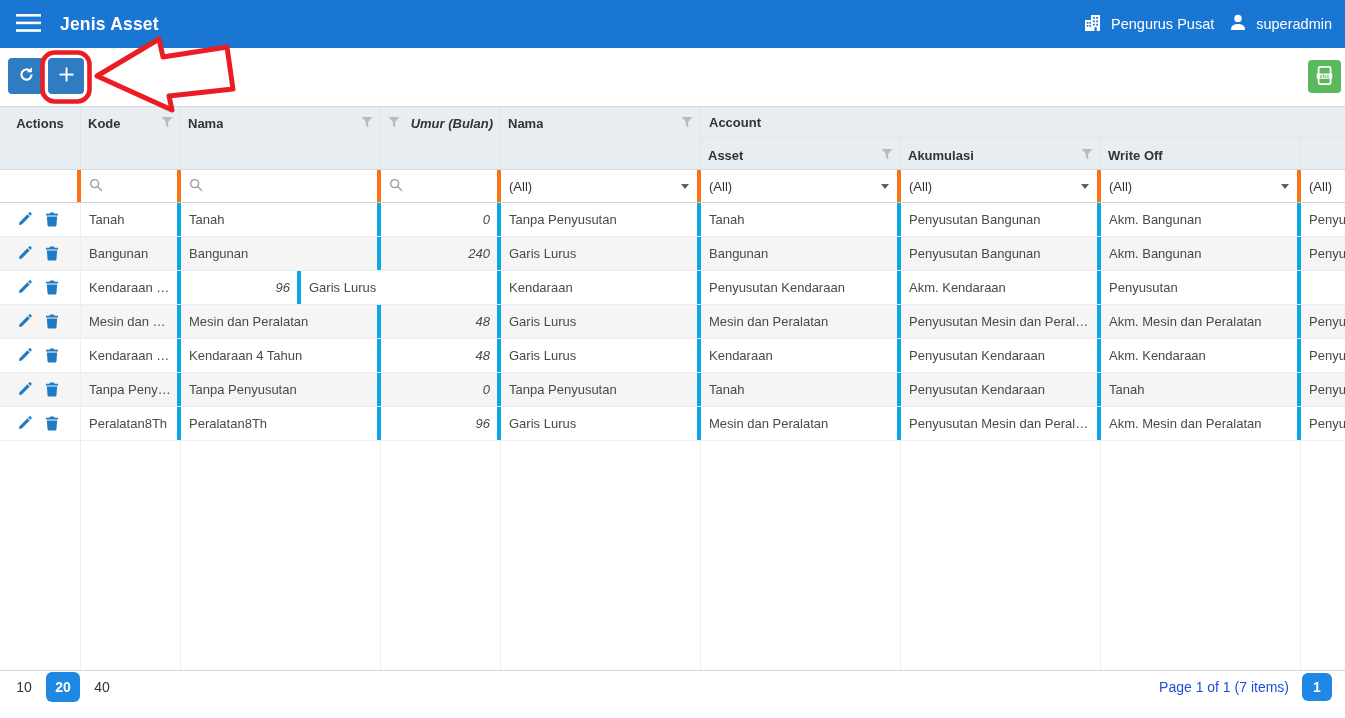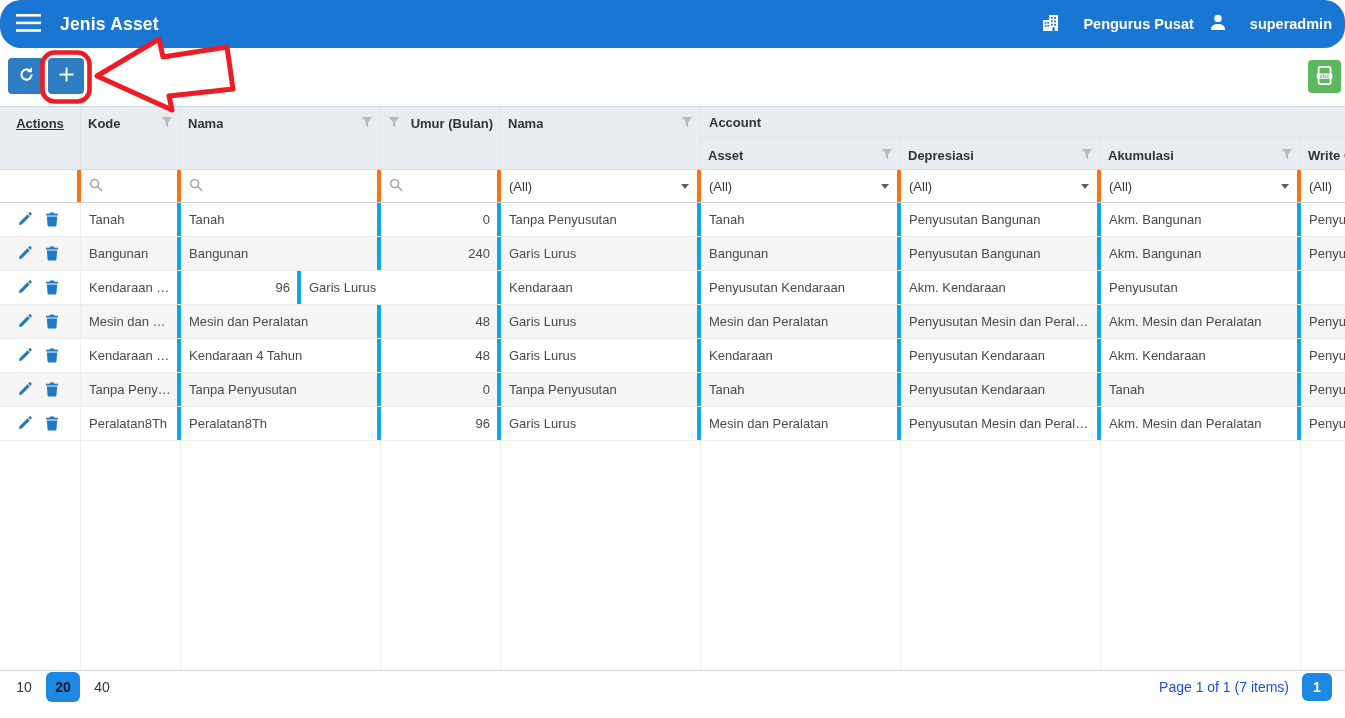--- a/index.html
+++ b/index.html
@@ -1,47 +1,47 @@
 <!DOCTYPE html>
 <html><head>
 <meta charset="utf-8">
 <style>
   * { margin:0; padding:0; box-sizing:border-box; }
   html,body { width:1345px; height:718px; overflow:hidden; background:#fff;
               font-family:"Liberation Sans", sans-serif; }
   body { position:relative; }
 
   
-  .appbar { height:48px; background:#1976d2; display:flex; align-items:center; color:#fff;border-radius:21px; }
+  .appbar { height:48px; background:#1976d2; display:flex; align-items:center; color:#fff; }
   .menu-btn { margin-left:16px; background:none; border:none; cursor:pointer; display:flex; align-items:center; }
   .page-title { margin-left:19px; font-size:17.5px; font-weight:bold; letter-spacing:.2px; }
   .appbar-right { margin-left:auto; display:flex; align-items:center; padding-right:13px; }
   .appbar-group { display:flex; align-items:center; gap:9px; cursor:pointer; }
   .appbar-group + .appbar-group { margin-left:15px;text-align:right; }
-  .appbar-label { font-size:14.5px; font-weight:bold;margin-left:14px; }
+  .appbar-label { font-size:14.5px; font-weight:normal; }
 
   
   .toolbar { height:58px; position:relative; background:#fff; }
   .tbtn { position:absolute; top:10px; width:36px; height:36px; border-radius:4px;
           background:#2e7cc1; border:none; display:flex; align-items:center; justify-content:center; cursor:pointer; }
   .tbtn.refresh { left:8px; }
   .tbtn.add { left:48px; }
   .export-btn { position:absolute; top:12px; left:1308px; width:33px; height:33px; border-radius:4px;
           background:#5cb85c; border:none; display:flex; align-items:center; justify-content:center; cursor:pointer; }
 
   
   .annotation { position:absolute; left:0; top:0; z-index:40; pointer-events:none; }
 
   
   .grid { height:564px; border-top:1px solid #d0d6da; background:#fff; display:flex; flex-direction:column; overflow:hidden; }
   .ghead { display:flex; width:1501px; height:63px; background:#e8edf1; border-bottom:1px solid #d4dade; flex:none; }
   .hcell { border-right:1px solid #dfe4e8; padding:9px 7px 0 7px; font-size:13px; font-weight:bold; color:#333;
            display:flex; align-items:flex-start; }
   .hlabel { white-space:nowrap; overflow:hidden; text-overflow:ellipsis; }
-  .c-w81 { width:81px;text-decoration:underline; } .c-w100 { width:100px; } .c-w200 { width:200px; } .c-w120 { width:120px; }
+  .c-w81 { width:81px; } .c-w100 { width:100px; } .c-w200 { width:200px; } .c-w120 { width:120px;font-style:italic; }
   .hcell.center { justify-content:center; }
   .funnel-right { margin-left:auto; padding-left:4px; flex:none; }
   .funnel-left { margin-right:6px; flex:none; }
   .push-right { margin-left:auto; }
   .bandgroup { width:800px; display:flex; flex-direction:column; }
   .bandcell { height:31px; padding:8px 8px 0 8px; font-size:13px; font-weight:bold; color:#333;
               border-bottom:1px solid #dfe4e8; }
   .subrow { display:flex; flex:1; }
   .subrow .hcell { padding-top:8px; align-items:center; padding-bottom:4px; }
 
@@ -60,21 +60,21 @@
   .actions-cell { display:flex; align-items:center; gap:13px; padding-left:17px; line-height:normal;
                   border-right:1px solid #eceef0; }
   .icnbtn { display:flex; cursor:pointer; }
 
   .filler { display:flex; width:1501px; flex:1; }
   .fillcell { border-right:1px solid #eceef0; }
 
   
   .pager { height:32px; border-top:1px solid #d0d6da; display:flex; align-items:center; padding:4px 13px; background:#fff; }
   .size { font-size:14px; color:#333; min-width:22px; text-align:center; margin-right:11px; cursor:pointer; }
-  .size.active { background:#1e88e5; color:#0f172a; font-weight:bold; border-radius:6px; width:34px; min-width:34px;
+  .size.active { background:#1e88e5; color:#ffffff; font-weight:bold; border-radius:6px; width:34px; min-width:34px;
                  height:30px; line-height:30px; }
   .pager-info { margin-left:auto; color:#1d4ed8; font-size:14px; }
   .pagebtn { margin-left:13px; background:#1e88e5; color:#fff; width:30px; height:28px; border-radius:6px;
              text-align:center; line-height:28px; font-size:14px; font-weight:bold; cursor:pointer; }
 </style>
 </head>
 <body>
 
 <header class="appbar">
   <button class="menu-btn">
@@ -191,28 +191,20 @@
       <div class="subrow">
         <div class="hcell c-w200">
           <span class="hlabel">Asset</span>
           <span class="funnel-right">
             <svg width="12" height="11" viewBox="0 0 12 11">
                 <polygon points="0.5,0 11.5,0 7.1,4.8 7.1,10.4 4.9,8.6 4.9,4.8" fill="#b4bbc2"></polygon>
               </svg>
           </span>
         </div>
         <div class="hcell c-w200">
-          <span class="hlabel">Depresiasi</span>
-          <span class="funnel-right">
-            <svg width="12" height="11" viewBox="0 0 12 11">
-                <polygon points="0.5,0 11.5,0 7.1,4.8 7.1,10.4 4.9,8.6 4.9,4.8" fill="#b4bbc2"></polygon>
-              </svg>
-          </span>
-        </div>
-        <div class="hcell c-w200">
           <span class="hlabel">Akumulasi</span>
           <span class="funnel-right">
             <svg width="12" height="11" viewBox="0 0 12 11">
                 <polygon points="0.5,0 11.5,0 7.1,4.8 7.1,10.4 4.9,8.6 4.9,4.8" fill="#b4bbc2"></polygon>
               </svg>
           </span>
         </div>
         <div class="hcell c-w200">
           <span class="hlabel">Write Off</span>
         </div>

